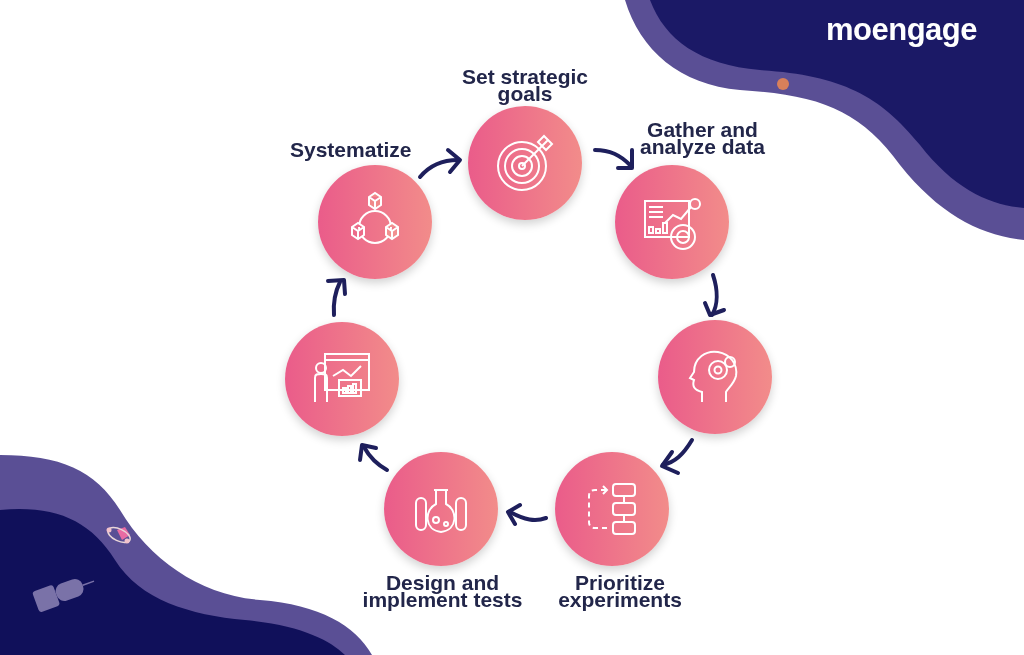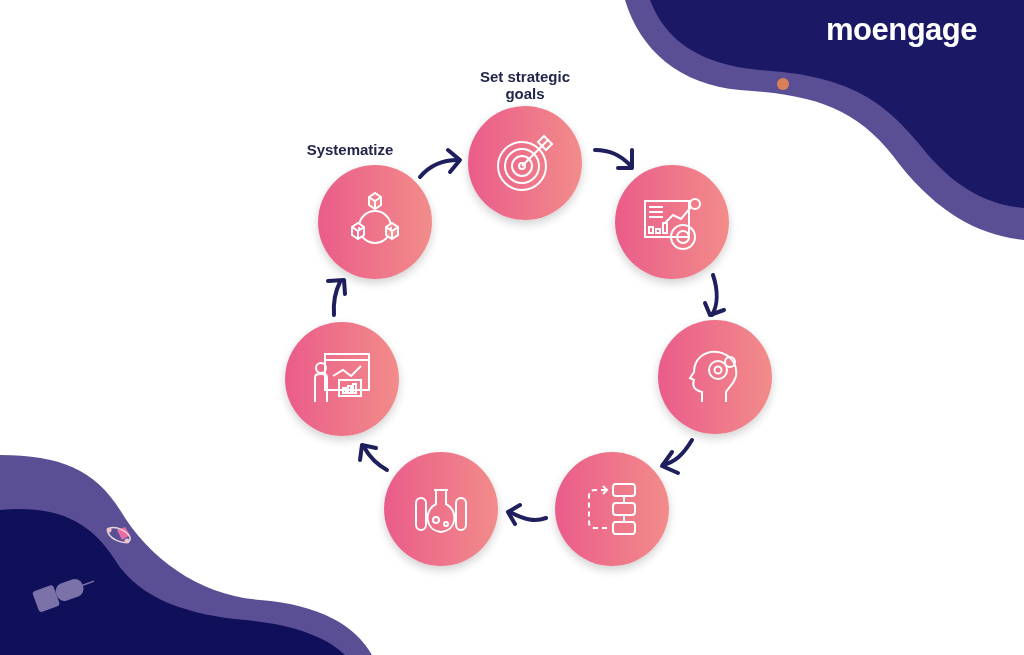--- a/index.html
+++ b/index.html
@@ -10,21 +10,21 @@
     }
     #stage { position: absolute; left: 0; top: 0; width: 1024px; height: 531px; }
     .node {
       position: absolute; width: 114px; height: 114px; border-radius: 50%;
       background: linear-gradient(90deg, #ea5c8a 0%, #f28c8a 100%);
       box-shadow: 0 4px 10px rgba(0,0,0,0.18);
       display: flex; align-items: center; justify-content: center;
     }
     .node svg { width: 70px; height: 70px; }
     .label {
-      position: absolute; color: #22264a; font-weight: bold; font-size: 15px;
+      position: absolute; color: #22264a; font-weight: bold; font-size: 21px;
       line-height: 17px; text-align: center; white-space: pre-line;
     }
     .logo {
       position: absolute; left: 826px; top: 12px; color: #ffffff;
       font-weight: bold; font-size: 31px; letter-spacing: -0.5px;
     }
   </style>
 </head>
 <body>
 
@@ -105,20 +105,22 @@
         <line x1="12" y1="30" x2="26" y2="30"></line>
       <polyline points="28,36 36,28 44,32 54,20"></polyline>
         <circle cx="58" cy="17" r="5"></circle>
       <rect x="12" y="40" width="4" height="6"></rect>
         <rect x="19" y="42" width="4" height="4"></rect>
         <rect x="26" y="36" width="4" height="10"></rect>
       <circle cx="46" cy="50" r="12"></circle>
         <circle cx="46" cy="50" r="6"></circle>
     </svg>
   </div>
+  <div class="label" style="left:640px;top:121px;width:125px">Gather and
+analyze data</div>
 
   <div class="node" style="left:658px;top:320px">
     <svg viewBox="0 0 70 70" fill="none" stroke="#fff" stroke-width="2">
       <path d="M22 60 L22 50 C14 48 12 44 14 38 L10 36 L14 30 C14 16 26 8 38 10 C50 12 58 22 56 34 C54 42 48 46 46 50 L46 60"></path>
       <circle cx="38" cy="28" r="9"></circle>
         <circle cx="38" cy="28" r="3.5"></circle>
         <circle cx="50" cy="20" r="5"></circle>
     </svg>
   </div>
 
@@ -126,31 +128,35 @@
     <svg viewBox="0 0 70 70" fill="none" stroke="#fff" stroke-width="2">
       <rect x="36" y="10" width="22" height="12" rx="3"></rect>
         <rect x="36" y="29" width="22" height="12" rx="3"></rect>
         <rect x="36" y="48" width="22" height="12" rx="3"></rect>
       <line x1="47" y1="22" x2="47" y2="29"></line>
         <line x1="47" y1="41" x2="47" y2="48"></line>
       <path d="M30 54 L18 54 C14 54 12 52 12 48 L12 22 C12 18 14 16 18 16 L30 16" stroke-dasharray="5 4"></path>
         <path d="M26 12 L30 16 L26 20"></path>
     </svg>
   </div>
+  <div class="label" style="left:555px;top:574px;width:130px">Prioritize
+experiments</div>
 
   <div class="node" style="left:384px;top:452px">
     <svg viewBox="0 0 70 70" fill="none" stroke="#fff" stroke-width="2">
       <path d="M30 16 L30 30 C18 36 18 56 35 58 C52 56 52 36 40 30 L40 16"></path>
         <line x1="28" y1="16" x2="42" y2="16"></line>
       <rect x="10" y="24" width="10" height="32" rx="5"></rect>
         <rect x="50" y="24" width="10" height="32" rx="5"></rect>
       <circle cx="30" cy="46" r="3"></circle>
         <circle cx="40" cy="50" r="2"></circle>
     </svg>
   </div>
+  <div class="label" style="left:360px;top:574px;width:165px">Design and
+implement tests</div>
 
   <div class="node" style="left:285px;top:322px">
     <svg viewBox="0 0 70 70" fill="none" stroke="#fff" stroke-width="2">
       <rect x="18" y="10" width="44" height="36"></rect>
         <line x1="18" y1="16" x2="62" y2="16"></line>
       <polyline points="26,32 36,26 44,32 54,22"></polyline>
         <circle cx="14" cy="24" r="5"></circle>
       <path d="M8 58 L8 34 C8 30 10 30 14 30 C18 30 20 30 20 34 L20 58"></path>
       <rect x="32" y="36" width="22" height="16"></rect>
         <rect x="36" y="44" width="3" height="5"></rect>

